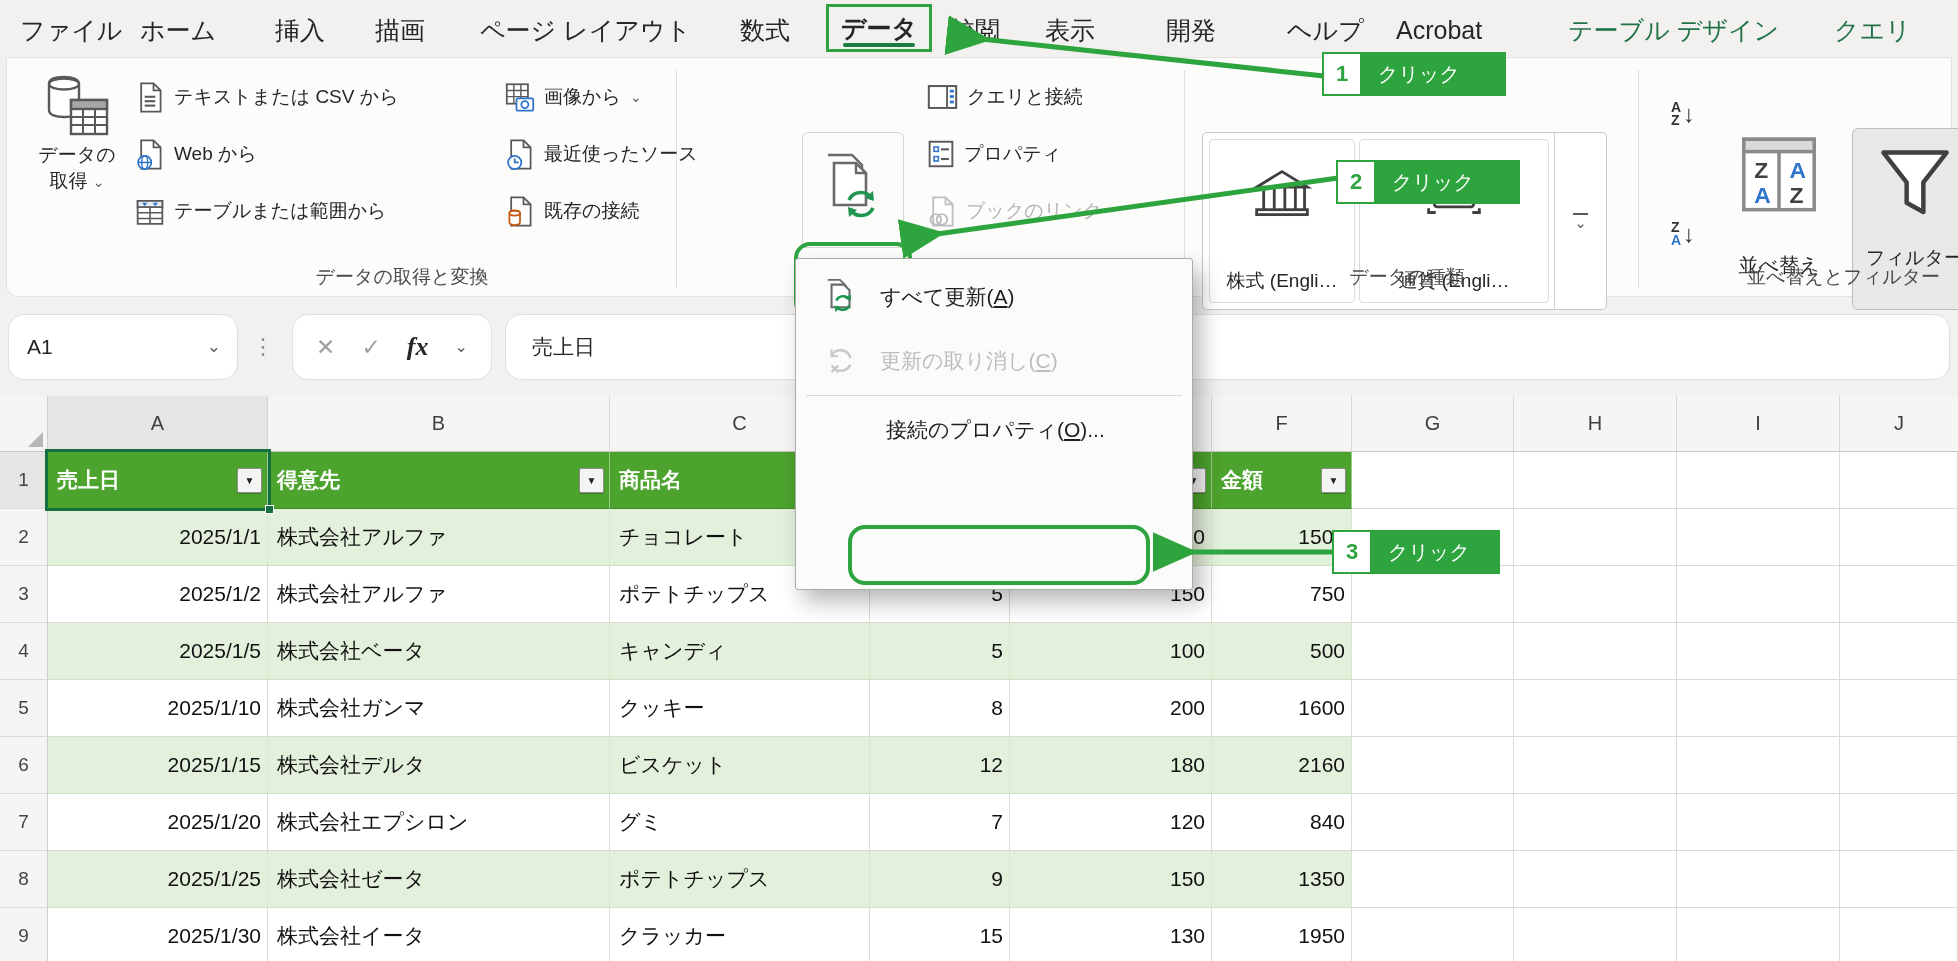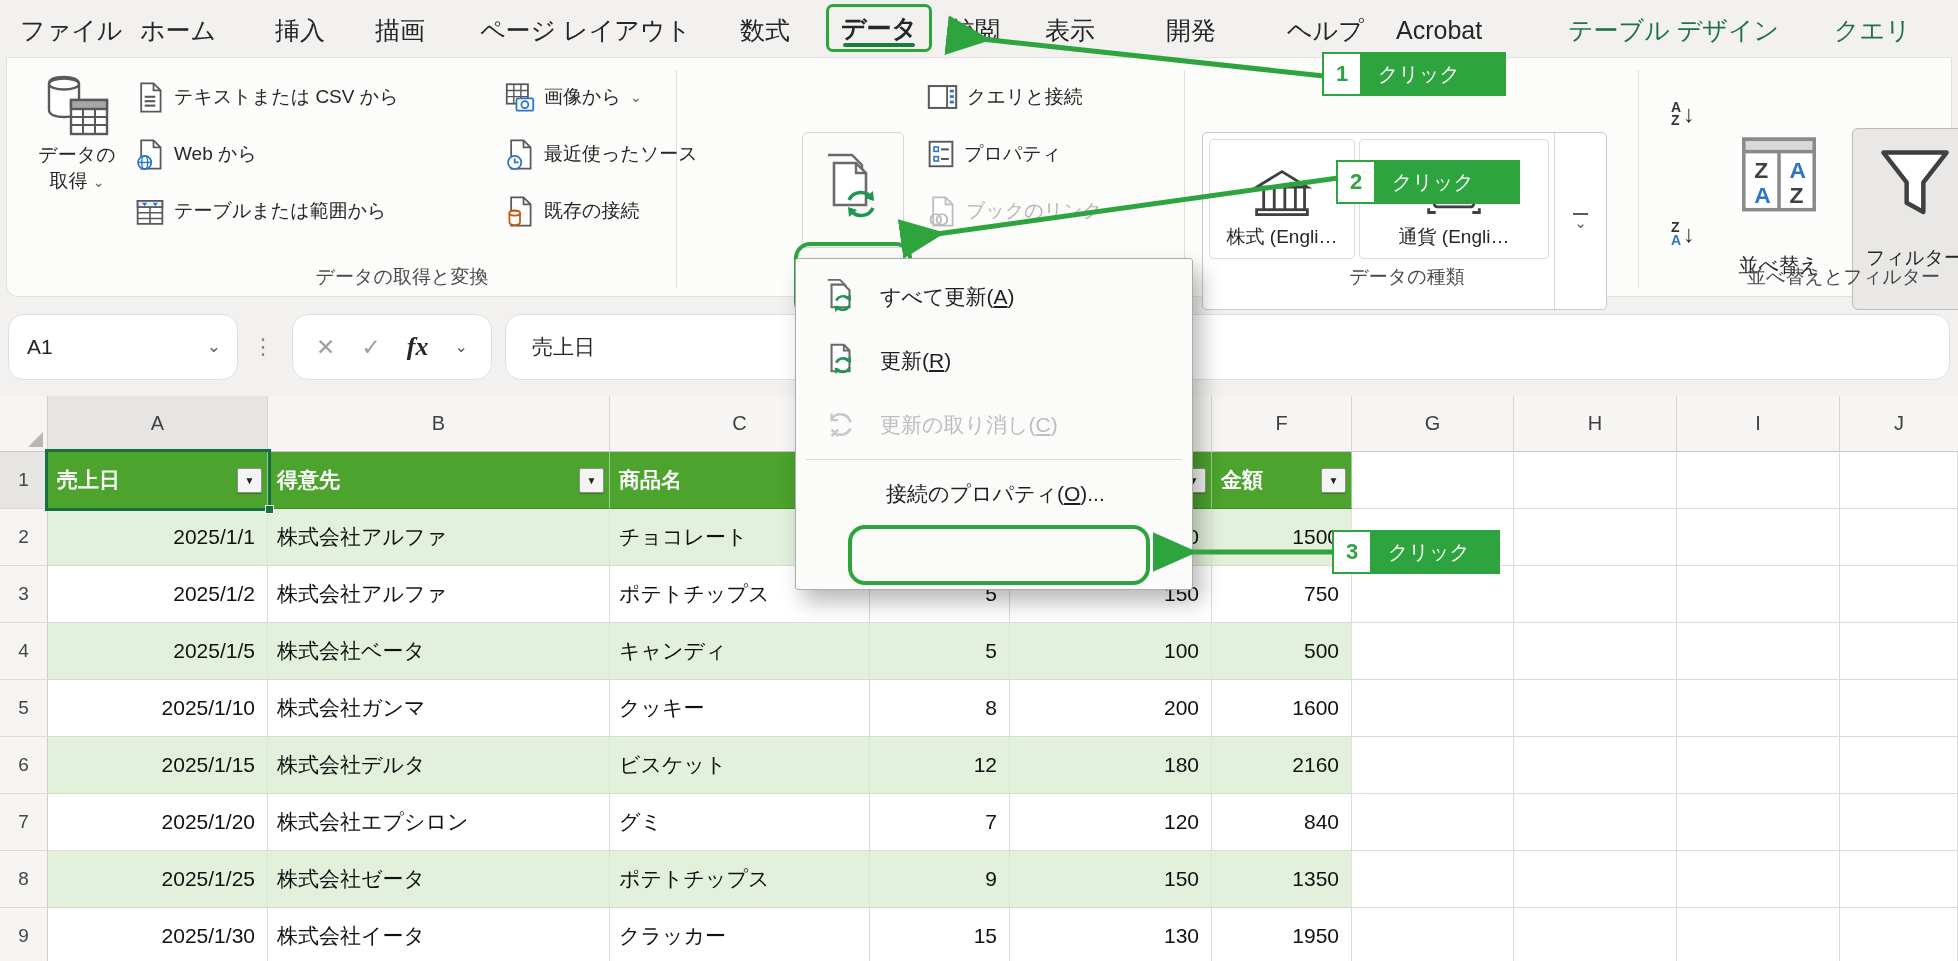--- a/index.html
+++ b/index.html
@@ -4,42 +4,42 @@
 <style>
   * { margin:0; padding:0; box-sizing:border-box; }
   html,body { background:#e9e8e6; }
   body { font-family:"Liberation Sans","DejaVu Sans",sans-serif; }
   .screen { position:relative; width:1958px; height:961px; background:#f2f1ef; overflow:hidden; }
 
   
   .tabs { position:absolute; left:0; top:0; width:100%; height:57px; }
   .tab { position:absolute; top:12px; height:36px; line-height:36px; font-size:25px; color:#262626; white-space:nowrap; cursor:default; }
   .tab.ctx { color:#217346; }
-  .tab.active { top:4px; height:48px; line-height:42px; font-weight:bold; border:3px solid #2EA43F; border-radius:7px; padding:0 12px; }
+  .tab.active { top:4px; height:48px; line-height:42px; font-weight:bold; border:3px solid #2EA43F; border-radius:0; padding:0 12px; }
   .tab.active::after { content:""; position:absolute; left:14px; right:14px; bottom:2px; height:4px; background:#1A7F3C; border-radius:2px; }
 
   
   .ribbon { position:absolute; left:6px; top:57px; width:1946px; height:240px; background:#fcfcfb; border:1px solid #e3e2e0; border-radius:0 0 12px 12px; }
   .rdiv { position:absolute; top:12px; height:218px; width:1px; background:#e0dfdd; }
   .glabel { position:absolute; top:206px; height:28px; font-size:19px; color:#4a4a4a; text-align:center; white-space:nowrap; }
   .bigbtn { position:absolute; display:flex; flex-direction:column; align-items:center; font-size:19px; color:#262626; text-align:center; }
   .bigbtn .lbl { line-height:26px; }
   .sbtn { position:absolute; height:42px; display:flex; align-items:center; gap:9px; font-size:19px; color:#262626; white-space:nowrap; }
   .sbtn.dis { color:#b3b3b3; }
   .chev { font-size:14px; color:#5f5f5f; line-height:10px; }
   .iconbox { display:flex; align-items:center; justify-content:center; }
 
   
   .refresh-top { position:absolute; left:795px; top:74px; width:102px; height:116px; border:1px solid #d7d6d4; border-radius:6px 6px 0 0; display:flex; align-items:center; justify-content:center; background:#fbfbfa; }
   .refresh-bottom { position:absolute; left:795px; top:190px; width:102px; height:64px; display:flex; flex-direction:column; align-items:center; justify-content:center; font-size:19px; color:#262626; line-height:25px; }
   .ring { position:absolute; border:4px solid #2EA43F; border-radius:16px; pointer-events:none; }
 
   
   .gallery { position:absolute; left:1195px; top:74px; width:405px; height:178px; background:#fff; border:1px solid #c9c8c6; border-radius:5px; }
-  .gcard { position:absolute; top:6px; height:120px; border:1px solid #dddcda; border-radius:4px; background:#fff; }
+  .gcard { position:absolute; top:6px; height:164px; border:1px solid #dddcda; border-radius:4px; background:#fff; }
   .gcard .gico { position:absolute; top:26px; left:0; right:0; display:flex; justify-content:center; }
   .gcard .glbl { position:absolute; bottom:8px; left:0; right:0; text-align:center; font-size:19px; color:#262626; white-space:nowrap; overflow:hidden; }
   .gmore { position:absolute; right:0; top:0; width:52px; height:176px; border-left:1px solid #d6d5d3; display:flex; flex-direction:column; align-items:center; justify-content:center; gap:2px; border-radius:0 4px 4px 0; }
   .gmore .bar { width:15px; height:2.5px; background:#5a5a5a; }
   .gmore .gch { font-size:15px; color:#5a5a5a; line-height:12px; }
 
   
   .azbtn { position:absolute; width:56px; height:52px; display:flex; align-items:center; justify-content:center; gap:2px; }
   .azstack { display:flex; flex-direction:column; font-size:14px; font-weight:bold; line-height:13px; color:#333; }
   .azstack .blue { color:#2E74C9; }
@@ -60,21 +60,21 @@
   .sheet { position:absolute; left:0; top:396px; width:1958px; height:565px; background:#fff; }
   .cornercell { position:absolute; left:0; top:0; width:48px; height:56px; background:#f6f5f3; border-right:1px solid #cfcecd; border-bottom:1px solid #c8c7c5; }
   .cornercell::after { content:""; position:absolute; right:4px; bottom:4px; border-left:15px solid transparent; border-bottom:15px solid #b8b7b5; }
   .chead { position:absolute; top:0; height:56px; background:#f6f5f3; border-right:1px solid #d7d6d4; border-bottom:1px solid #c8c7c5; display:flex; align-items:center; justify-content:center; font-size:20px; color:#3f3f3f; }
   .chead.sel { background:#e6e5e3; }
   .row { position:absolute; left:0; width:1958px; height:57px; }
   .gut { position:absolute; left:0; top:0; width:48px; height:100%; background:#f6f5f3; border-right:1px solid #cfcecd; border-bottom:1px solid #dadad8; display:flex; align-items:center; justify-content:center; font-size:19px; color:#454545; }
   .gut.sel { background:#e6e5e3; }
   .cell { position:absolute; top:0; height:100%; border-right:1px solid #dbdad8; border-bottom:1px solid #dbdad8; display:flex; align-items:center; font-size:21px; color:#111; background:#fff; white-space:nowrap; overflow:hidden; }
   .band .tc { background:#e3f0db; border-bottom:1px solid #cfe2c3; border-right:1px solid #d8e8cd; }
-  .num { justify-content:flex-end; padding-right:12px; }
+  .num { justify-content:flex-end; padding-right:6px; }
   .txt { padding-left:9px; }
   .hc { background:#4CA32D !important; color:#fff; font-weight:bold; border-right:1px solid rgba(255,255,255,.45); border-bottom:1px solid #3f8c24; }
   .fbtn { position:absolute; right:5px; top:16px; width:25px; height:25px; background:#f4f4f3; border:1px solid #8f8f8f; border-radius:2px; display:flex; align-items:center; justify-content:center; font-size:10px; color:#222; box-shadow:0 1px 1px rgba(0,0,0,.25); }
   .x-a{left:48px;width:220px}.x-b{left:268px;width:342px}.x-c{left:610px;width:260px}
   .x-d{left:870px;width:140px}.x-e{left:1010px;width:202px}.x-f{left:1212px;width:140px}
   .x-g{left:1352px;width:162px}.x-h{left:1514px;width:163px}.x-i{left:1677px;width:163px}.x-j{left:1840px;width:118px}
   .selbox { position:absolute; left:45px; top:53px; width:226px; height:62px; border:3px solid #156F3E; z-index:12; pointer-events:none; }
   .selbox .handle { position:absolute; right:-6px; bottom:-6px; width:9px; height:9px; background:#156F3E; border:1.5px solid #fff; }
 
   
@@ -505,33 +505,20 @@
           <path d="M4 3 h13 l6 6 v12" fill="none" stroke="#6a6a6a" stroke-width="2"></path>
           <path d="M8 8 h13 l6 6 v18 h-19 z" fill="#fff" stroke="#6a6a6a" stroke-width="2.2"></path>
           <path d="M13 25 a8 8 0 0 1 14 -1" fill="none" stroke="#219653" stroke-width="2.8"></path>
           <path d="M28 18 l.8 7 l-6.3 -2.2 z" fill="#219653"></path>
           <path d="M27 30 a8 8 0 0 1 -14 1" fill="none" stroke="#219653" stroke-width="2.8"></path>
           <path d="M12 37 l-.8 -7 l6.3 2.2 z" fill="#219653"></path>
         </svg>
       </span>
       <span class="mtext"><span>すべて更新(</span><u>A</u><span>)</span></span>
     </div>
-    <div class="mi">
-      <span>
-        <svg width="34" height="36" viewBox="0 0 36 38">
-          <path d="M8 4 h13 l6 6 v22 h-19 z" fill="#fff" stroke="#6a6a6a" stroke-width="2.2"></path>
-          <path d="M21 4 v6 h6" fill="none" stroke="#6a6a6a" stroke-width="2"></path>
-          <path d="M13 23 a8 8 0 0 1 14 -1" fill="none" stroke="#219653" stroke-width="2.8"></path>
-          <path d="M28 16 l.8 7 l-6.3 -2.2 z" fill="#219653"></path>
-          <path d="M27 28 a8 8 0 0 1 -14 1" fill="none" stroke="#219653" stroke-width="2.8"></path>
-          <path d="M12 35 l-.8 -7 l6.3 2.2 z" fill="#219653"></path>
-        </svg>
-      </span>
-      <span class="mtext"><span>更新(</span><u>R</u><span>)</span></span>
-    </div>
     <div class="mi dis">
       <span>
         <svg width="34" height="34" viewBox="0 0 36 36">
           <path d="M8 14 a11 11 0 0 1 20 3 M28 24 a11 11 0 0 1 -13 6" fill="none" stroke="#c9c9c9" stroke-width="2.8"></path>
           <path d="M8 8 v7 h7" fill="none" stroke="#c9c9c9" stroke-width="2.4"></path>
           <path d="M8 25 l7 7 M15 25 l-7 7" stroke="#c9c9c9" stroke-width="2.6"></path>
         </svg>
       </span>
       <span class="mtext"><span>更新の取り消し(</span><u>C</u><span>)</span></span>
     </div>

